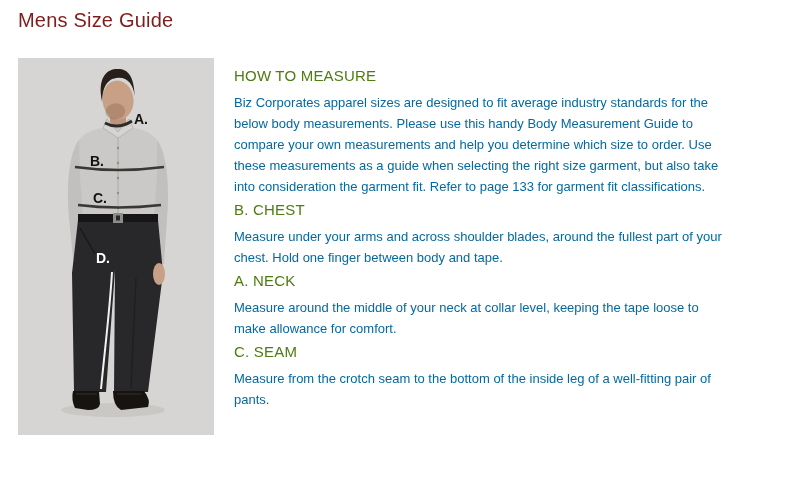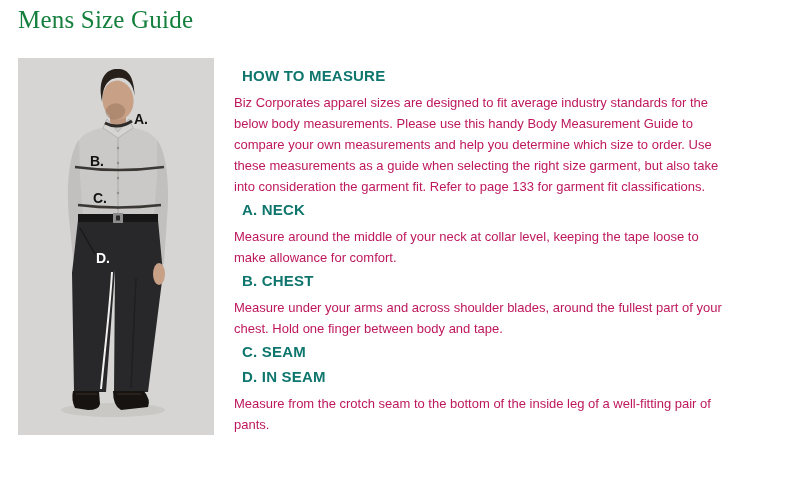--- a/index.html
+++ b/index.html
@@ -4,26 +4,25 @@
 <style>
   * { box-sizing: border-box; margin: 0; padding: 0; }
   html, body {
     width: 800px; height: 479px;
     background: #ffffff;
     font-family: "Liberation Sans", "DejaVu Sans", sans-serif;
     overflow: hidden;
   }
   .page { padding: 5px 18px 0 18px; }
   h1.page-title {
-    font-size: 25px;
+    font-size: 20px;
     font-weight: 400;
-    color: #15803d;
+    color: #7f1d1d;
     line-height: 30px;
     letter-spacing: 0.2px;
-    font-family: Liberation Serif, serif;
   }
   .content {
     display: flex;
     margin-top: 23px;
     gap: 20px;
     align-items: flex-start;
   }
   .photo {
     width: 196px;
     height: 377px;
@@ -31,30 +30,30 @@
     background: #d6d5d3;
     overflow: hidden;
   }
   .photo svg { display: block; width: 196px; height: 377px; }
   .text-col {
     width: 497px;
     padding-top: 5px;
   }
   h2.sec-heading {
     font-size: 15px;
-    font-weight: 700;
-    color: #0f766e;
+    font-weight: 400;
+    color: #4d7c0f;
     line-height: 18px;
-    margin: 4px 0 7px 8px;
+    margin: 4px 0 7px 0;
     letter-spacing: 0.2px;
   }
   p.sec-body {
     font-size: 13px;
     line-height: 21px;
-    color: #be185d;
+    color: #0369a1;
     margin: 0 0 4px 0;
   }
 </style>
 </head>
 <body>
 
 <div class="page">
   <h1 class="page-title">Mens Size Guide</h1>
 
   <div class="content">
@@ -119,33 +118,32 @@
           <text x="78" y="205" fill="#ffffff">D.</text>
         </g>
       </svg>
     </div>
 
     <div class="text-col">
       <h2 class="sec-heading">HOW TO MEASURE</h2>
       <p class="sec-body">Biz Corporates apparel sizes are designed to fit average industry standards for the below body measurements. Please use this handy Body Measurement Guide to compare your own measurements and help you determine which size to order. Use these measurements as a guide when selecting the right size garment, but also take into consideration the garment fit. Refer to page 133 for garment fit classifications.</p>
 
       <section>
-        <h2 class="sec-heading">A. NECK</h2>
-        <p class="sec-body">Measure around the middle of your neck at collar level, keeping the tape loose to make allowance for comfort.</p>
+        <h2 class="sec-heading">B. CHEST</h2>
+        <p class="sec-body">Measure under your arms and across shoulder blades, around the fullest part of your chest. Hold one finger between body and tape.</p>
       </section>
 
       <section>
-        <h2 class="sec-heading">B. CHEST</h2>
-        <p class="sec-body">Measure under your arms and across shoulder blades, around the fullest part of your chest. Hold one finger between body and tape.</p>
+        <h2 class="sec-heading">A. NECK</h2>
+        <p class="sec-body">Measure around the middle of your neck at collar level, keeping the tape loose to make allowance for comfort.</p>
       </section>
 
       <section>
         <h2 class="sec-heading">C. SEAM</h2>
       </section>
 
       <section>
-        <h2 class="sec-heading">D. IN SEAM</h2>
         <p class="sec-body">Measure from the crotch seam to the bottom of the inside leg of a well-fitting pair of pants.</p>
       </section>
     </div>
 
   </div>
 </div>
 
 </body></html>

